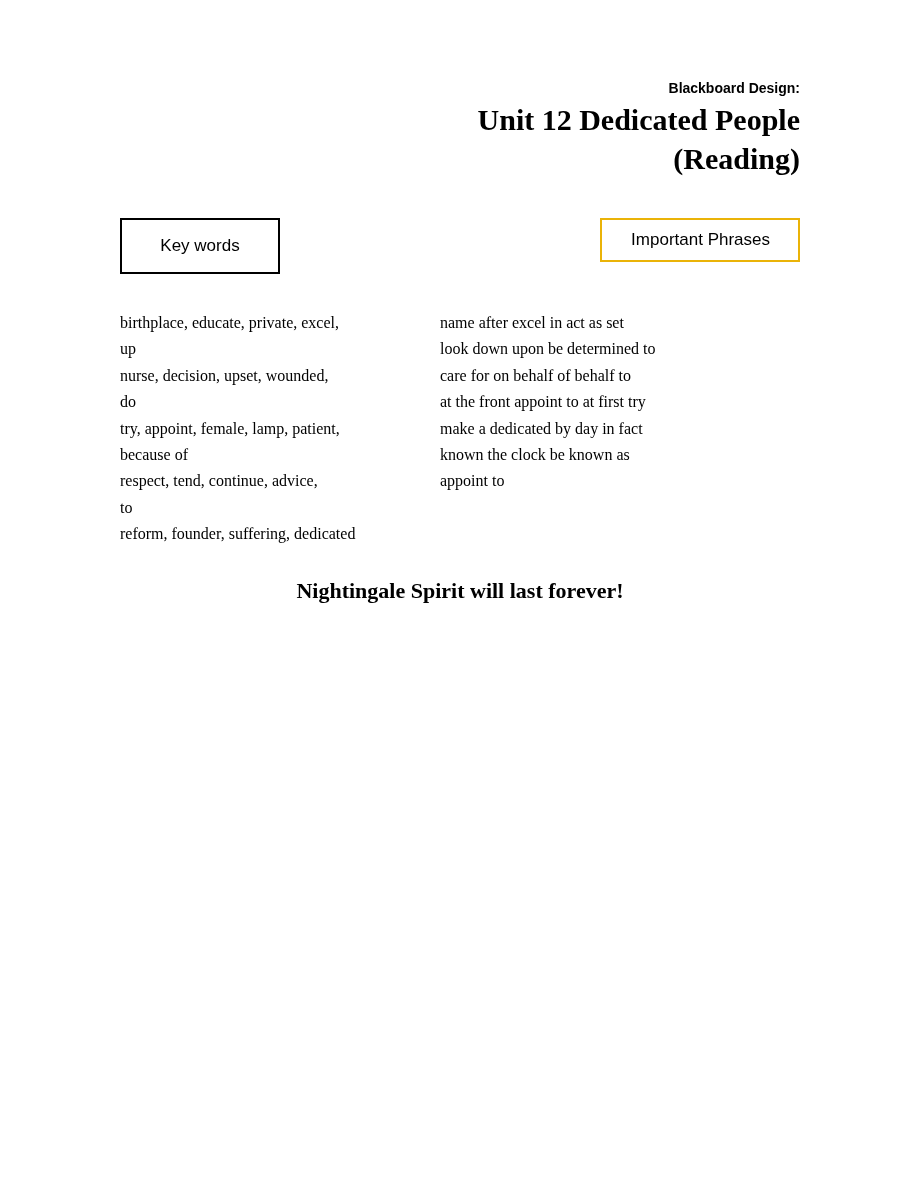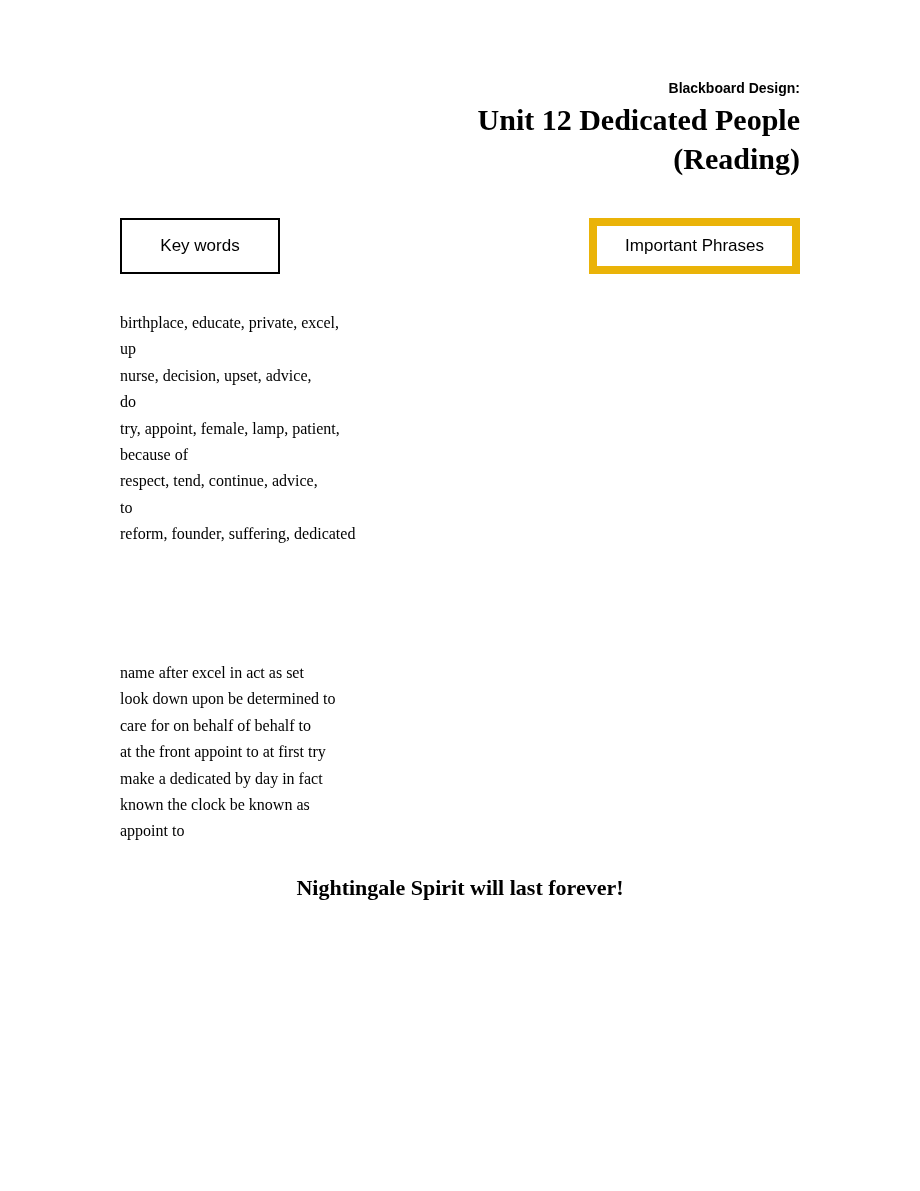--- a/index.html
+++ b/index.html
@@ -43,35 +43,33 @@
     .key-words-box {
       border: 2px solid #000;
       padding: 16px 28px;
       font-size: 17px;
       font-family: Arial, sans-serif;
       min-width: 160px;
       text-align: center;
     }
 
     .important-phrases-box {
-      border: 8px solid #eab308;
+      border: 2px solid #eab308;
       padding: 10px 28px;
       font-size: 17px;
       font-family: Arial, sans-serif;
       min-width: 200px;
       text-align: right;
     }
 
     .content-section {
       display: flex;
-      gap: 30px;
       margin-bottom: 24px;
       font-size: 16px;
       line-height: 1.6;
-      flex-direction: column;
     }
 
     .key-words-content {
       flex: 0 0 320px;
       font-size: 16px;
       line-height: 1.65;
     }
 
     .phrases-content {
       flex: 1;
@@ -102,21 +100,21 @@
   </div>
   <div class="important-phrases-box">
     <span>Important Phrases</span>
   </div>
 </div>
 
 <div class="content-section">
   <div class="key-words-content">
     <span>birthplace, educate, private, excel,</span><br>
     <span>up</span><br>
-    <span>nurse, decision, upset, advice,</span><br>
+    <span>nurse, decision, upset, wounded,</span><br>
     <span>do</span><br>
     <span>try, appoint, female, lamp, patient,</span><br>
     <span>because of</span><br>
     <span>respect, tend, continue, advice,</span><br>
     <span>to</span><br>
     <span>reform, founder, suffering, dedicated</span>
   </div>
 
   <div class="phrases-content">
     <span>name after    excel in      act as    set</span><br>

